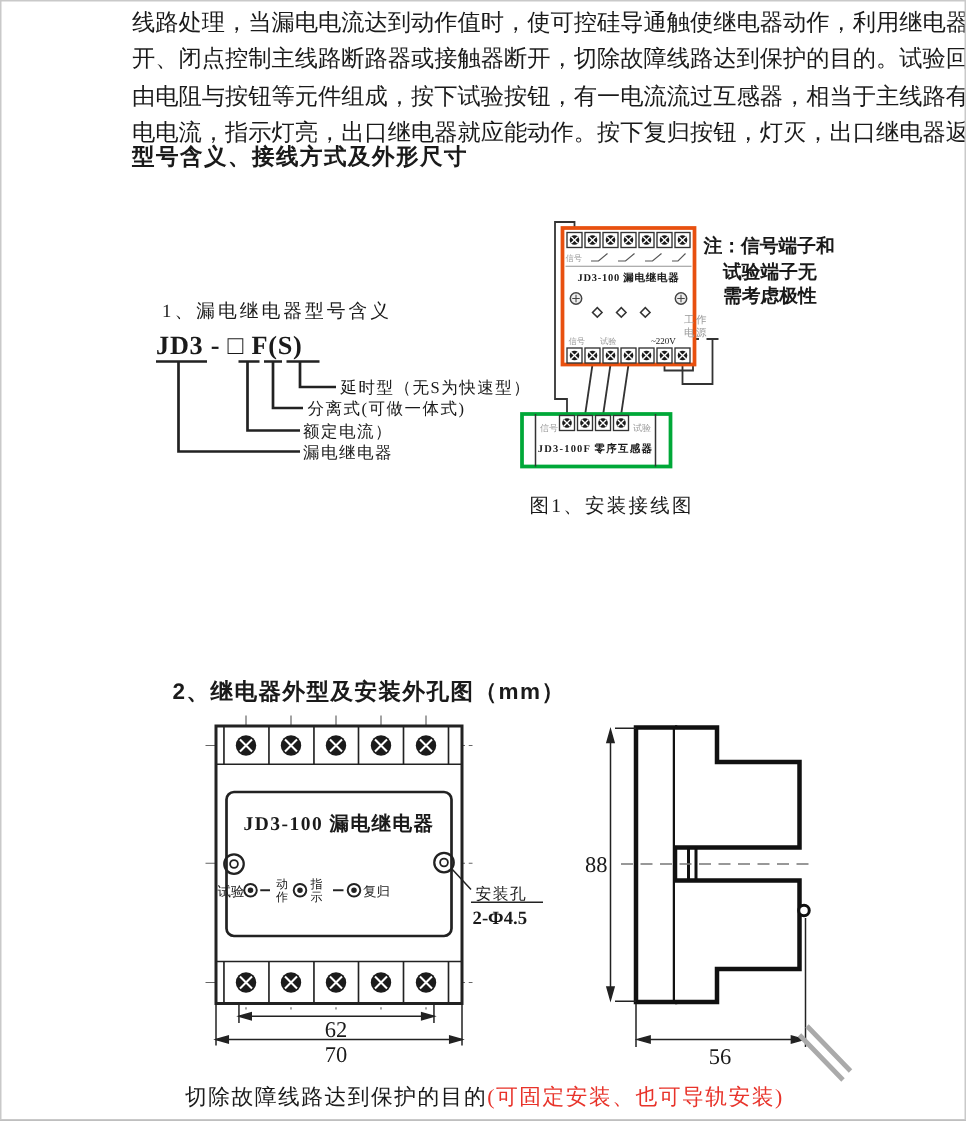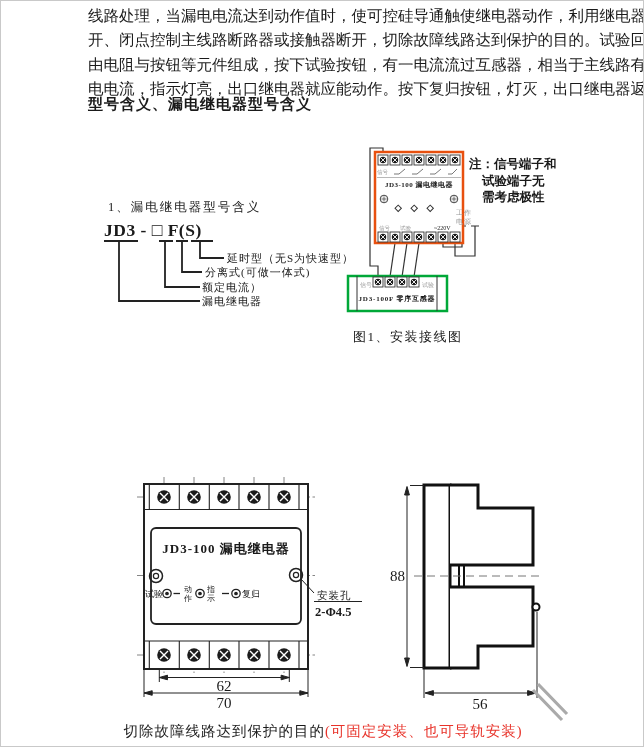--- a/index.html
+++ b/index.html
@@ -27,21 +27,21 @@
 
 <div class="page">
 
   <div class="abs intro">
     <div>线路处理，当漏电电流达到动作值时，使可控硅导通触使继电器动作，利用继电器常</div>
     <div>开、闭点控制主线路断路器或接触器断开，切除故障线路达到保护的目的。试验回路</div>
     <div>由电阻与按钮等元件组成，按下试验按钮，有一电流流过互感器，相当于主线路有漏</div>
     <div>电电流，指示灯亮，出口继电器就应能动作。按下复归按钮，灯灭，出口继电器返回。</div>
   </div>
 
-  <div class="abs h1">型号含义、漏电继电器型号含义</div>
+  <div class="abs h1">型号含义、接线方式及外形尺寸</div>
 
   <svg style="left:95px;top:195px;" width="260" height="118" viewBox="0 0 260 118">
     <text x="12" y="15" font-size="12.5" letter-spacing="2">1、漏电继电器型号含义</text>
     <text x="8" y="40" font-size="17.5" font-weight="bold" letter-spacing="0.5">JD3 - □ F(S)</text>
     <g stroke="#222" stroke-width="1.8" fill="none">
       <path d="M8,45 H42 M63,45 H77 M80,45 H92 M95,45 H117"></path>
       <path d="M23,45 V105 H104"></path>
       <path d="M69,45 V91 H104"></path>
       <path d="M86,45 V76 H106"></path>
       <path d="M104,45 V62 H128"></path>
@@ -129,20 +129,21 @@
       <use href="#wterm" x="66" y="141"></use>
         <use href="#wterm" x="78" y="141"></use>
     </g>
     <text class="tiny" x="24" y="146" font-size="6">信号</text>
     <text class="tiny" x="86" y="146" font-size="6">试验</text>
     <text x="61" y="160" font-size="7" font-weight="bold" text-anchor="middle" letter-spacing="0.8">JD3-100F 零序互感器</text>
 
     <text x="17" y="200" font-size="13" letter-spacing="1.5">图1、安装接线图</text>
   </svg>
 
+  <div class="abs h2">2、继电器外型及安装外孔图（mm）</div>
 
   <svg style="left:130px;top:470px;" width="265" height="250" viewBox="0 0 265 250">
     <defs>
       <g id="fscrew">
         <circle r="6.8" fill="#1b1b1b"></circle>
         <path d="M-4,-4 L4,4 M-4,4 L4,-4" stroke="#fff" stroke-width="1.4"></path>
       </g>
     </defs>
 
     <g stroke="#666" stroke-width="0.8" stroke-dasharray="7 2.5 1.5 2.5" fill="none">

